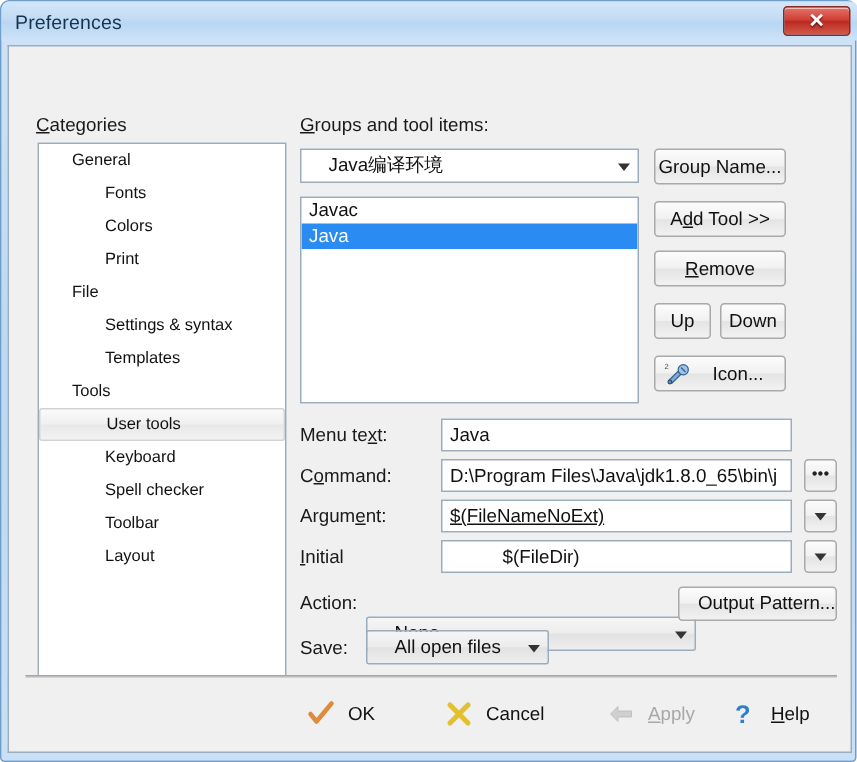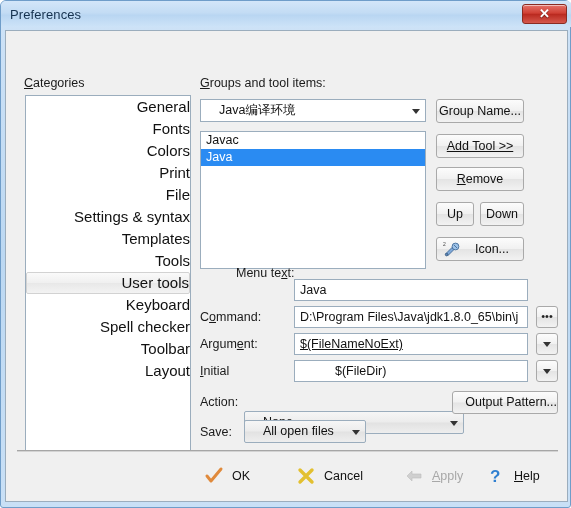--- a/index.html
+++ b/index.html
@@ -98,26 +98,25 @@
     width: 166px; height: 376px;
     box-sizing: border-box;
     background: #ffffff;
     border: 1px solid #9badbd;
     overflow: hidden;
   }
   .tree-item {
     position: relative;
     height: 22px;
     line-height: 22px;
-    font-size: 15px;
+    font-size: 11px;
     color: #111;
     white-space: nowrap;
     box-sizing: border-box;
     cursor: default;
-    text-align: right;
   }
   .tree-item.lv0 { padding-left: 22px; }
   .tree-item.lv1 { padding-left: 44px; }
   .tree-item.selected {
     background: linear-gradient(to bottom, #fafafa 0%, #f0f0f0 48%, #e8e8e8 52%, #f3f3f3 100%);
     border: 1px solid #d2d2d2;
     border-radius: 2px;
     height: 22px;
     line-height: 20px;
   }
@@ -191,34 +190,34 @@
     background: linear-gradient(to bottom, #fcfcfc 0%, #f1f1f1 48%, #e4e4e4 52%, #f2f2f2 100%);
     border: 1px solid #a9a9a9;
     border-radius: 3px;
     font-size: 12.5px;
     color: #111;
     text-align: center;
     white-space: nowrap;
     cursor: pointer;
   }
   #btn-group-name { left: 430px; top: 68px;  width: 88px; height: 24px; line-height: 22px; }
-  #btn-add-tool   { left: 430px; top: 103px; width: 88px; height: 24px; line-height: 22px; text-decoration: underline; }
+  #btn-add-tool   { left: 430px; top: 103px; width: 88px; height: 24px; line-height: 22px; }
   #btn-remove     { left: 430px; top: 136px; width: 88px; height: 24px; line-height: 22px; }
   #btn-up         { left: 430px; top: 171px; width: 38px; height: 24px; line-height: 22px; }
   #btn-down       { left: 474px; top: 171px; width: 44px; height: 24px; line-height: 22px; }
   #btn-icon       { left: 430px; top: 206px; width: 88px; height: 24px; line-height: 22px; }
   #btn-icon .icon-glyph {
     position: absolute;
     left: 6px; top: 3px;
     width: 18px; height: 17px;
   }
   #btn-icon .icon-txt { position: absolute; left: 28px; top: 0; right: 4px; text-align: center; line-height: 22px; }
 
   
-  #lbl-menu-text { left: 194px; top: 235px; margin-left: 36px; }
+  #lbl-menu-text { left: 194px; top: 252px; }
   #lbl-command   { left: 194px; top: 279px; }
   #lbl-argument  { left: 194px; top: 306px; }
   #lbl-initial   { left: 194px; top: 333px; }
   #lbl-action    { left: 194px; top: 364px; }
   #lbl-save      { left: 194px; top: 394px; }
 
   .tbox {
     position: absolute;
     box-sizing: border-box;
     background: #ffffff;

